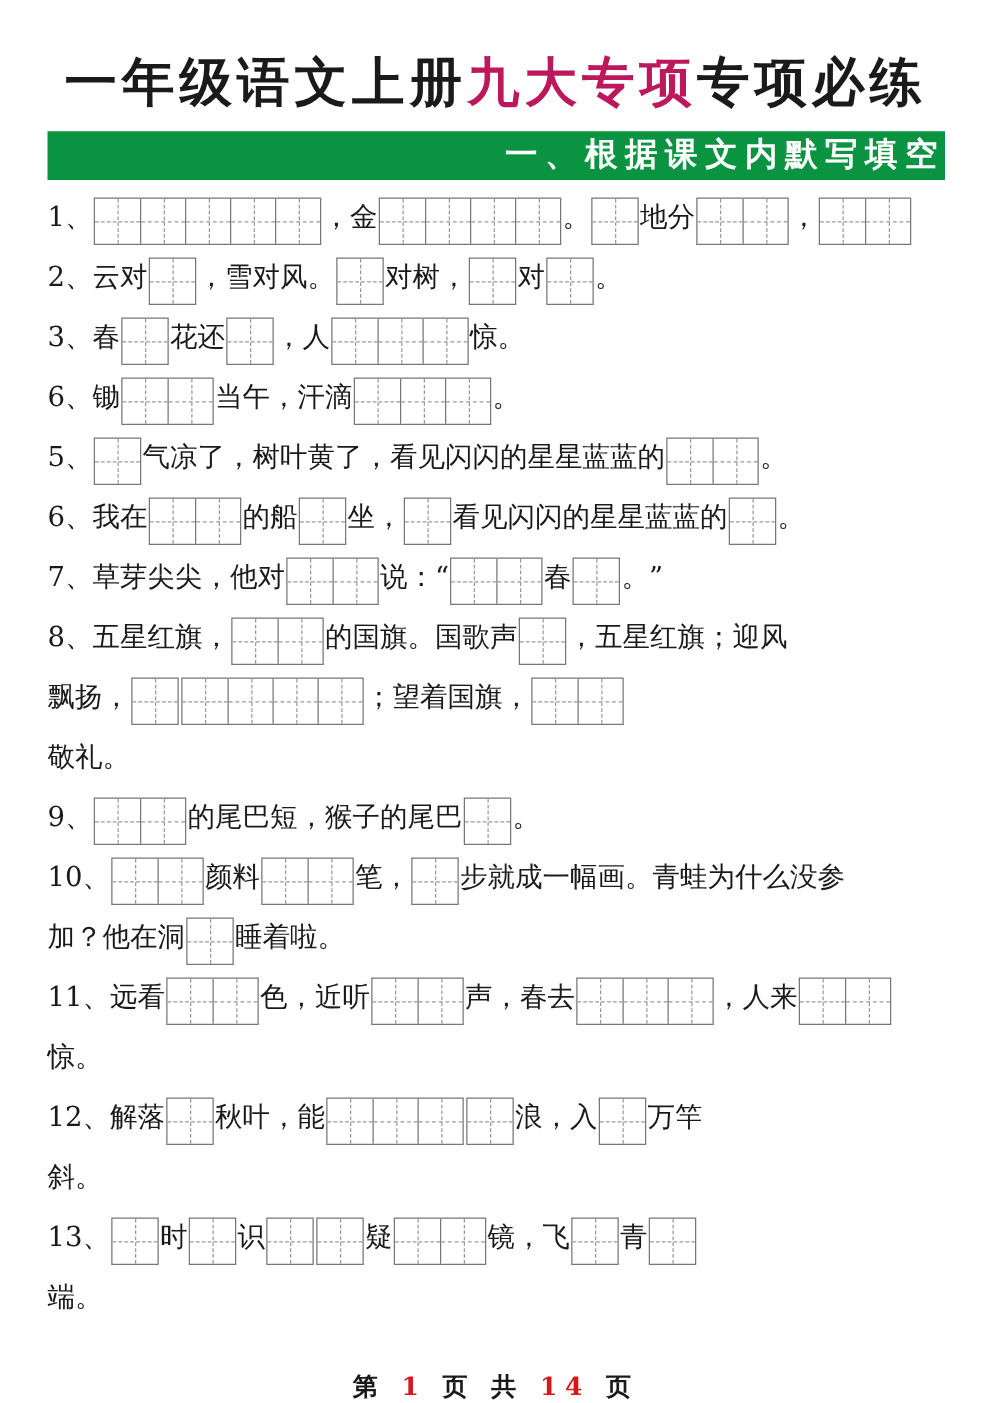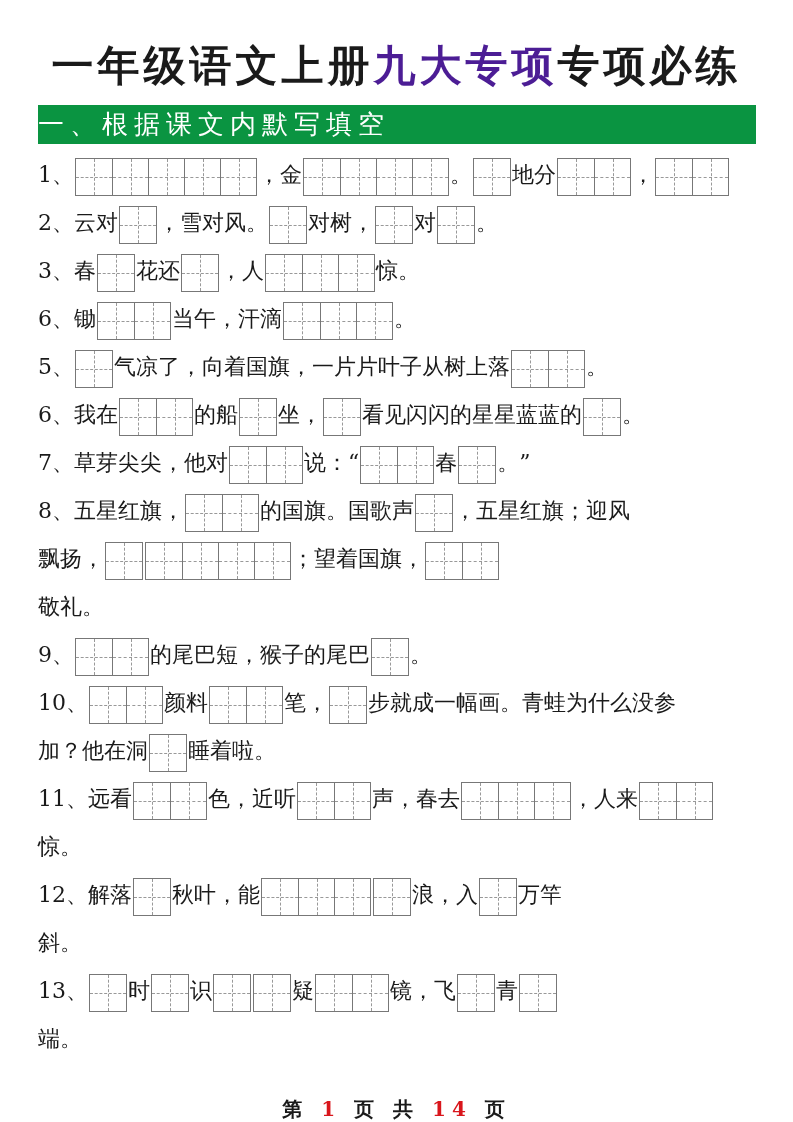--- a/index.html
+++ b/index.html
@@ -1,24 +1,24 @@
 <!DOCTYPE html>
 <html><head>
 <meta charset="utf-8">
 <style>
   html, body { margin:0; padding:0; background:#fff; }
   body { width:793px; height:1122px; position:relative; overflow:hidden;
          font-family:"DejaVu Serif", "Liberation Serif", serif; color:#1a1a1a; }
   .title { position:absolute; top:36px; left:0; width:793px; text-align:center;
            font-size:42px; font-weight:bold; letter-spacing:4px; line-height:60px;
            font-family:"DejaVu Serif", serif; }
-  .title .red { color:#4c1d95;text-align:right; }
+  .title .red { color:#be185d;text-align:right; }
   .banner { position:absolute; top:105px; left:38px; width:718px; height:39px;
-            background:#0a9441; color:#fff; text-align:left; font-size:26px;
-            font-weight:normal; line-height:39px; letter-spacing:6px; }
+            background:#0a9441; color:#fff; text-align:right; font-size:26px;
+            font-weight:bold; line-height:39px; letter-spacing:6px; }
   .content { position:absolute; top:148px; left:38px; width:720px; }
   .line { display:flex; align-items:flex-end; height:48px; font-size:22px;
           white-space:nowrap; }
   .seg { display:inline-block; line-height:30px; padding-bottom:6px; }
   .grid { display:inline-flex; border:1px solid #777; margin:0 1px; }
   .cell { width:36px; height:36px; position:relative; box-sizing:border-box; }
   .cell + .cell { border-left:1px solid #777; }
   .cell::before { content:""; position:absolute; left:50%; top:0; bottom:0;
                   border-left:1px dashed #999; }
   .cell::after { content:""; position:absolute; top:50%; left:0; right:0;
@@ -125,21 +125,21 @@
         </span>
         <span class="seg">。</span>
       </div>
     </div>
     <div>
       <div class="line">
         <span class="seg">5、</span>
         <span class="grid">
           <span class="cell"></span>
         </span>
-        <span class="seg">气凉了，向着国旗，一片片叶子从树上落</span>
+        <span class="seg">气凉了，树叶黄了，看见闪闪的星星蓝蓝的</span>
         <span class="grid">
           <span class="cell"></span>
           <span class="cell"></span>
         </span>
         <span class="seg">。</span>
       </div>
     </div>
     <div>
       <div class="line">
         <span class="seg">6、我在</span>

